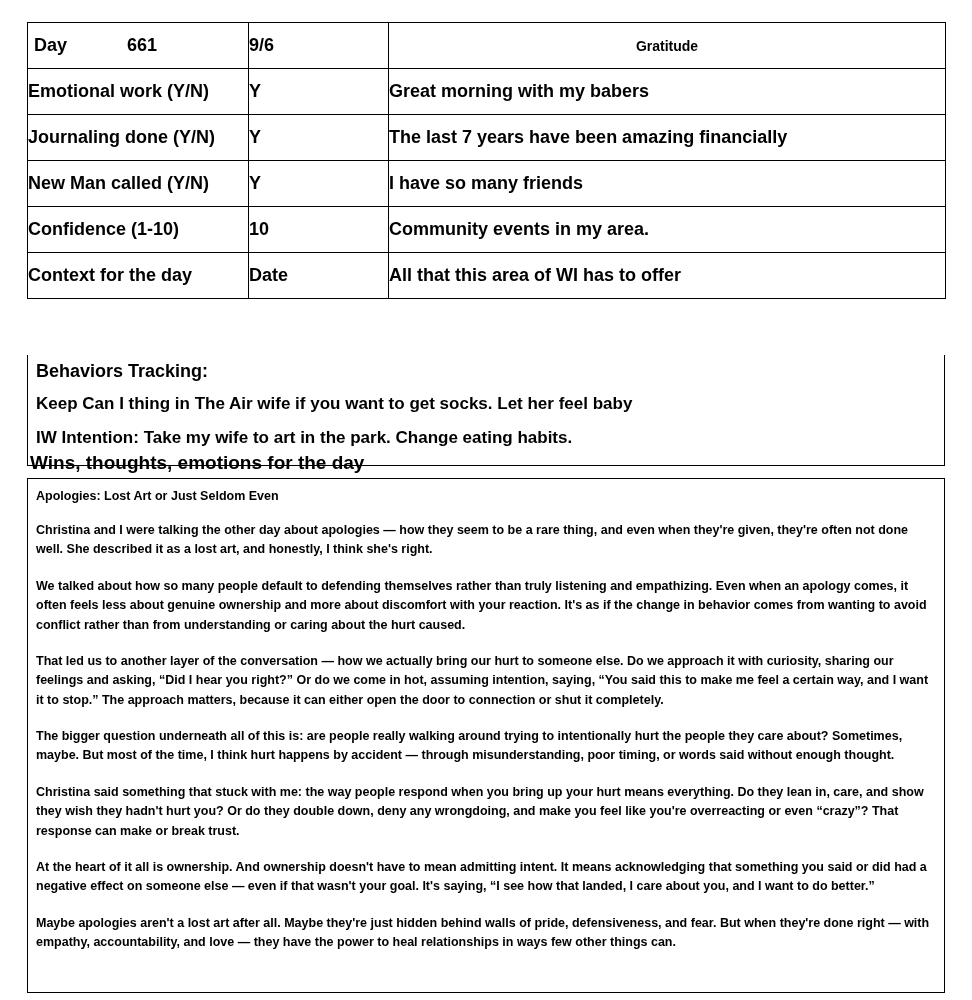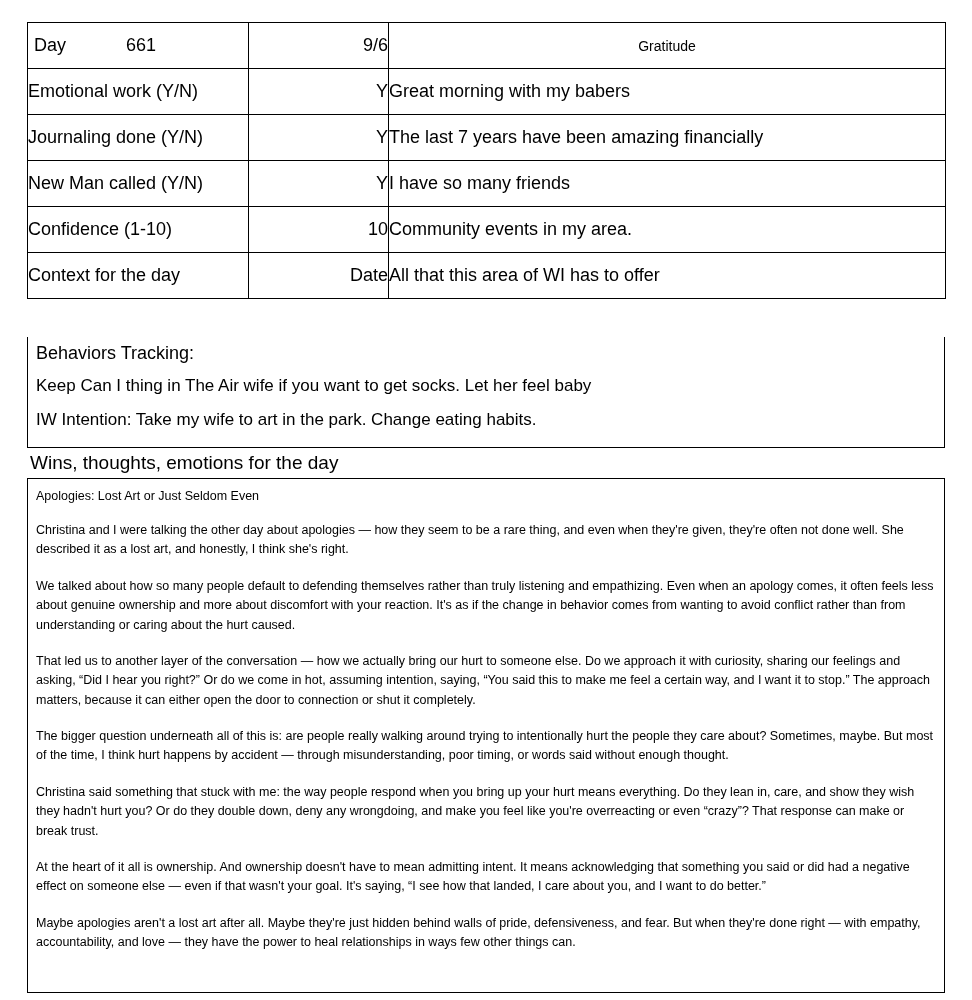--- a/index.html
+++ b/index.html
@@ -12,20 +12,21 @@
     height: 1000px;
     font-family: "Liberation Sans", sans-serif;
     color: #000000;
     overflow: hidden;
   }
   .page {
     position: relative;
     width: 972px;
     height: 779px;
     box-sizing: border-box;
+    font-weight: bold;
   }
 
   
   .tracker {
     position: absolute;
     left: 27px;
     top: 22px;
     width: 918px;
     border-collapse: collapse;
     table-layout: fixed;
@@ -40,21 +41,21 @@
   .col-value { width: 140px; }
   .col-grat  { width: 557px; }
 
   .cell-label {
     font-size: 18px;
     padding: 0 0 0 6px;
     white-space: nowrap;
   }
   .cell-value {
     font-size: 18px;
-    text-align: right;
+    text-align: left;
   }
   .cell-grat {
     font-size: 18px;
     padding: 0 0 0 6px;
   }
   .day-row .cell-label {
     display: flex;
     align-items: center;
   }
   .day-word { font-size: 18px; }
@@ -64,21 +65,21 @@
   }
   .grat-header {
     font-size: 14px;
     text-align: center;
   }
 
   
   .behaviors {
     position: absolute;
     left: 27px;
-    top: 337px;
+    top: 355px;
     width: 918px;
     height: 111px;
     border: 1.5px solid #000;
     border-top: none;
     box-sizing: border-box;
     overflow: hidden;
   }
   .behaviors-inner {
     padding: 6px 8px 0 8px;
   }

